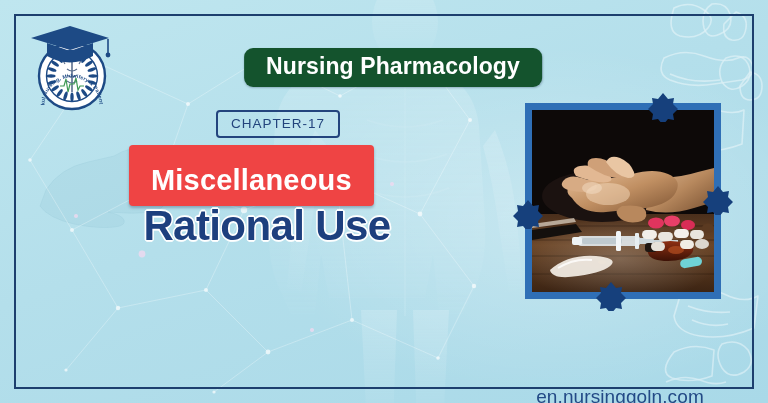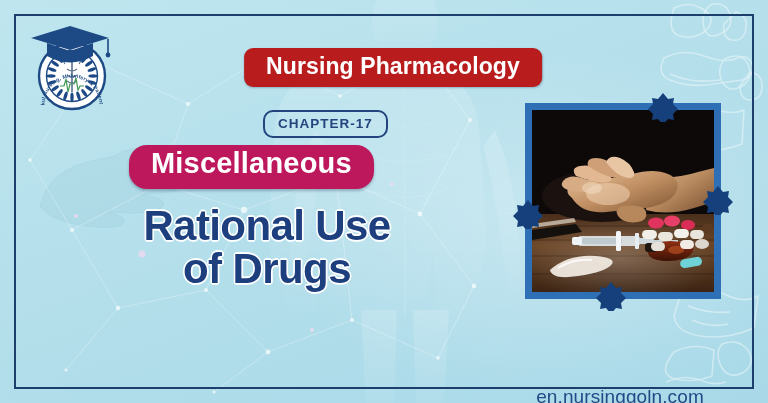--- a/index.html
+++ b/index.html
@@ -99,57 +99,56 @@
     color: #21407a;
     padding-left: 18px;
   }
 
   .subject-badge {
     position: absolute;
     left: 50%;
     transform: translateX(-50%);
     margin-left: 9px;
     top: 48px;
-    background: #b91c1c;
+    background: #14532d;
     color: #ffffff;
     font-size: 23px;
     font-weight: 700;
     letter-spacing: .1px;
     padding: 5px 22px 7px 22px;
     border-radius: 9px;
     white-space: nowrap;
     box-shadow: 0 1px 2px rgba(10,30,60,.25);
   }
 
   .chapter-badge {
     position: absolute;
     left: 216px;
     top: 110px;
     border: 2px solid #23447d;
-    border-radius: 10px;
+    border-radius: 4px;
     color: #23447d;
     font-size: 13.5px;
-    font-weight: 700;
+    font-weight: 400;
     letter-spacing: 1px;
     padding: 4px 13px 5px 13px;
     white-space: nowrap;
-    margin-left: 47px;
   }
 
   .topic-badge {
     position: absolute;
     left: 129px;
     top: 145px;
-    background: #be185d;
+    background: #ef4444;
     color: #ffffff;
     font-size: 29px;
     font-weight: 700;
     letter-spacing: .2px;
-    padding: 2px 22px 9px 22px;
-    border-radius: 18px;
+    padding: 19px 22px 9px 22px;
+    border-radius: 4px;
     white-space: nowrap;
     box-shadow: 0 2px 3px rgba(10,30,60,.28);
   }
 
   .main-title {
     position: absolute;
     left: 22px;
     top: 205px;
     width: 490px;
     text-align: center;
@@ -379,21 +378,20 @@
 
 
   <div class="subject-badge">Nursing Pharmacology</div>
 
   <div class="chapter-badge">CHAPTER-17</div>
 
   <div class="topic-badge">Miscellaneous</div>
 
   <div class="main-title">
     <span class="tl">Rational Use</span>
-    <span class="tl">of Drugs</span>
   </div>
 
   <div class="website">en.nursinggoln.com</div>
 
   <div class="photo-wrap">
     <div class="photo">
       <svg viewBox="0 0 182 182" width="182" height="182">
         <defs>
           <linearGradient id="tableG" x1="0" y1="0" x2="0" y2="1">
             <stop offset="0%" stop-color="#4a2f1c"></stop>

